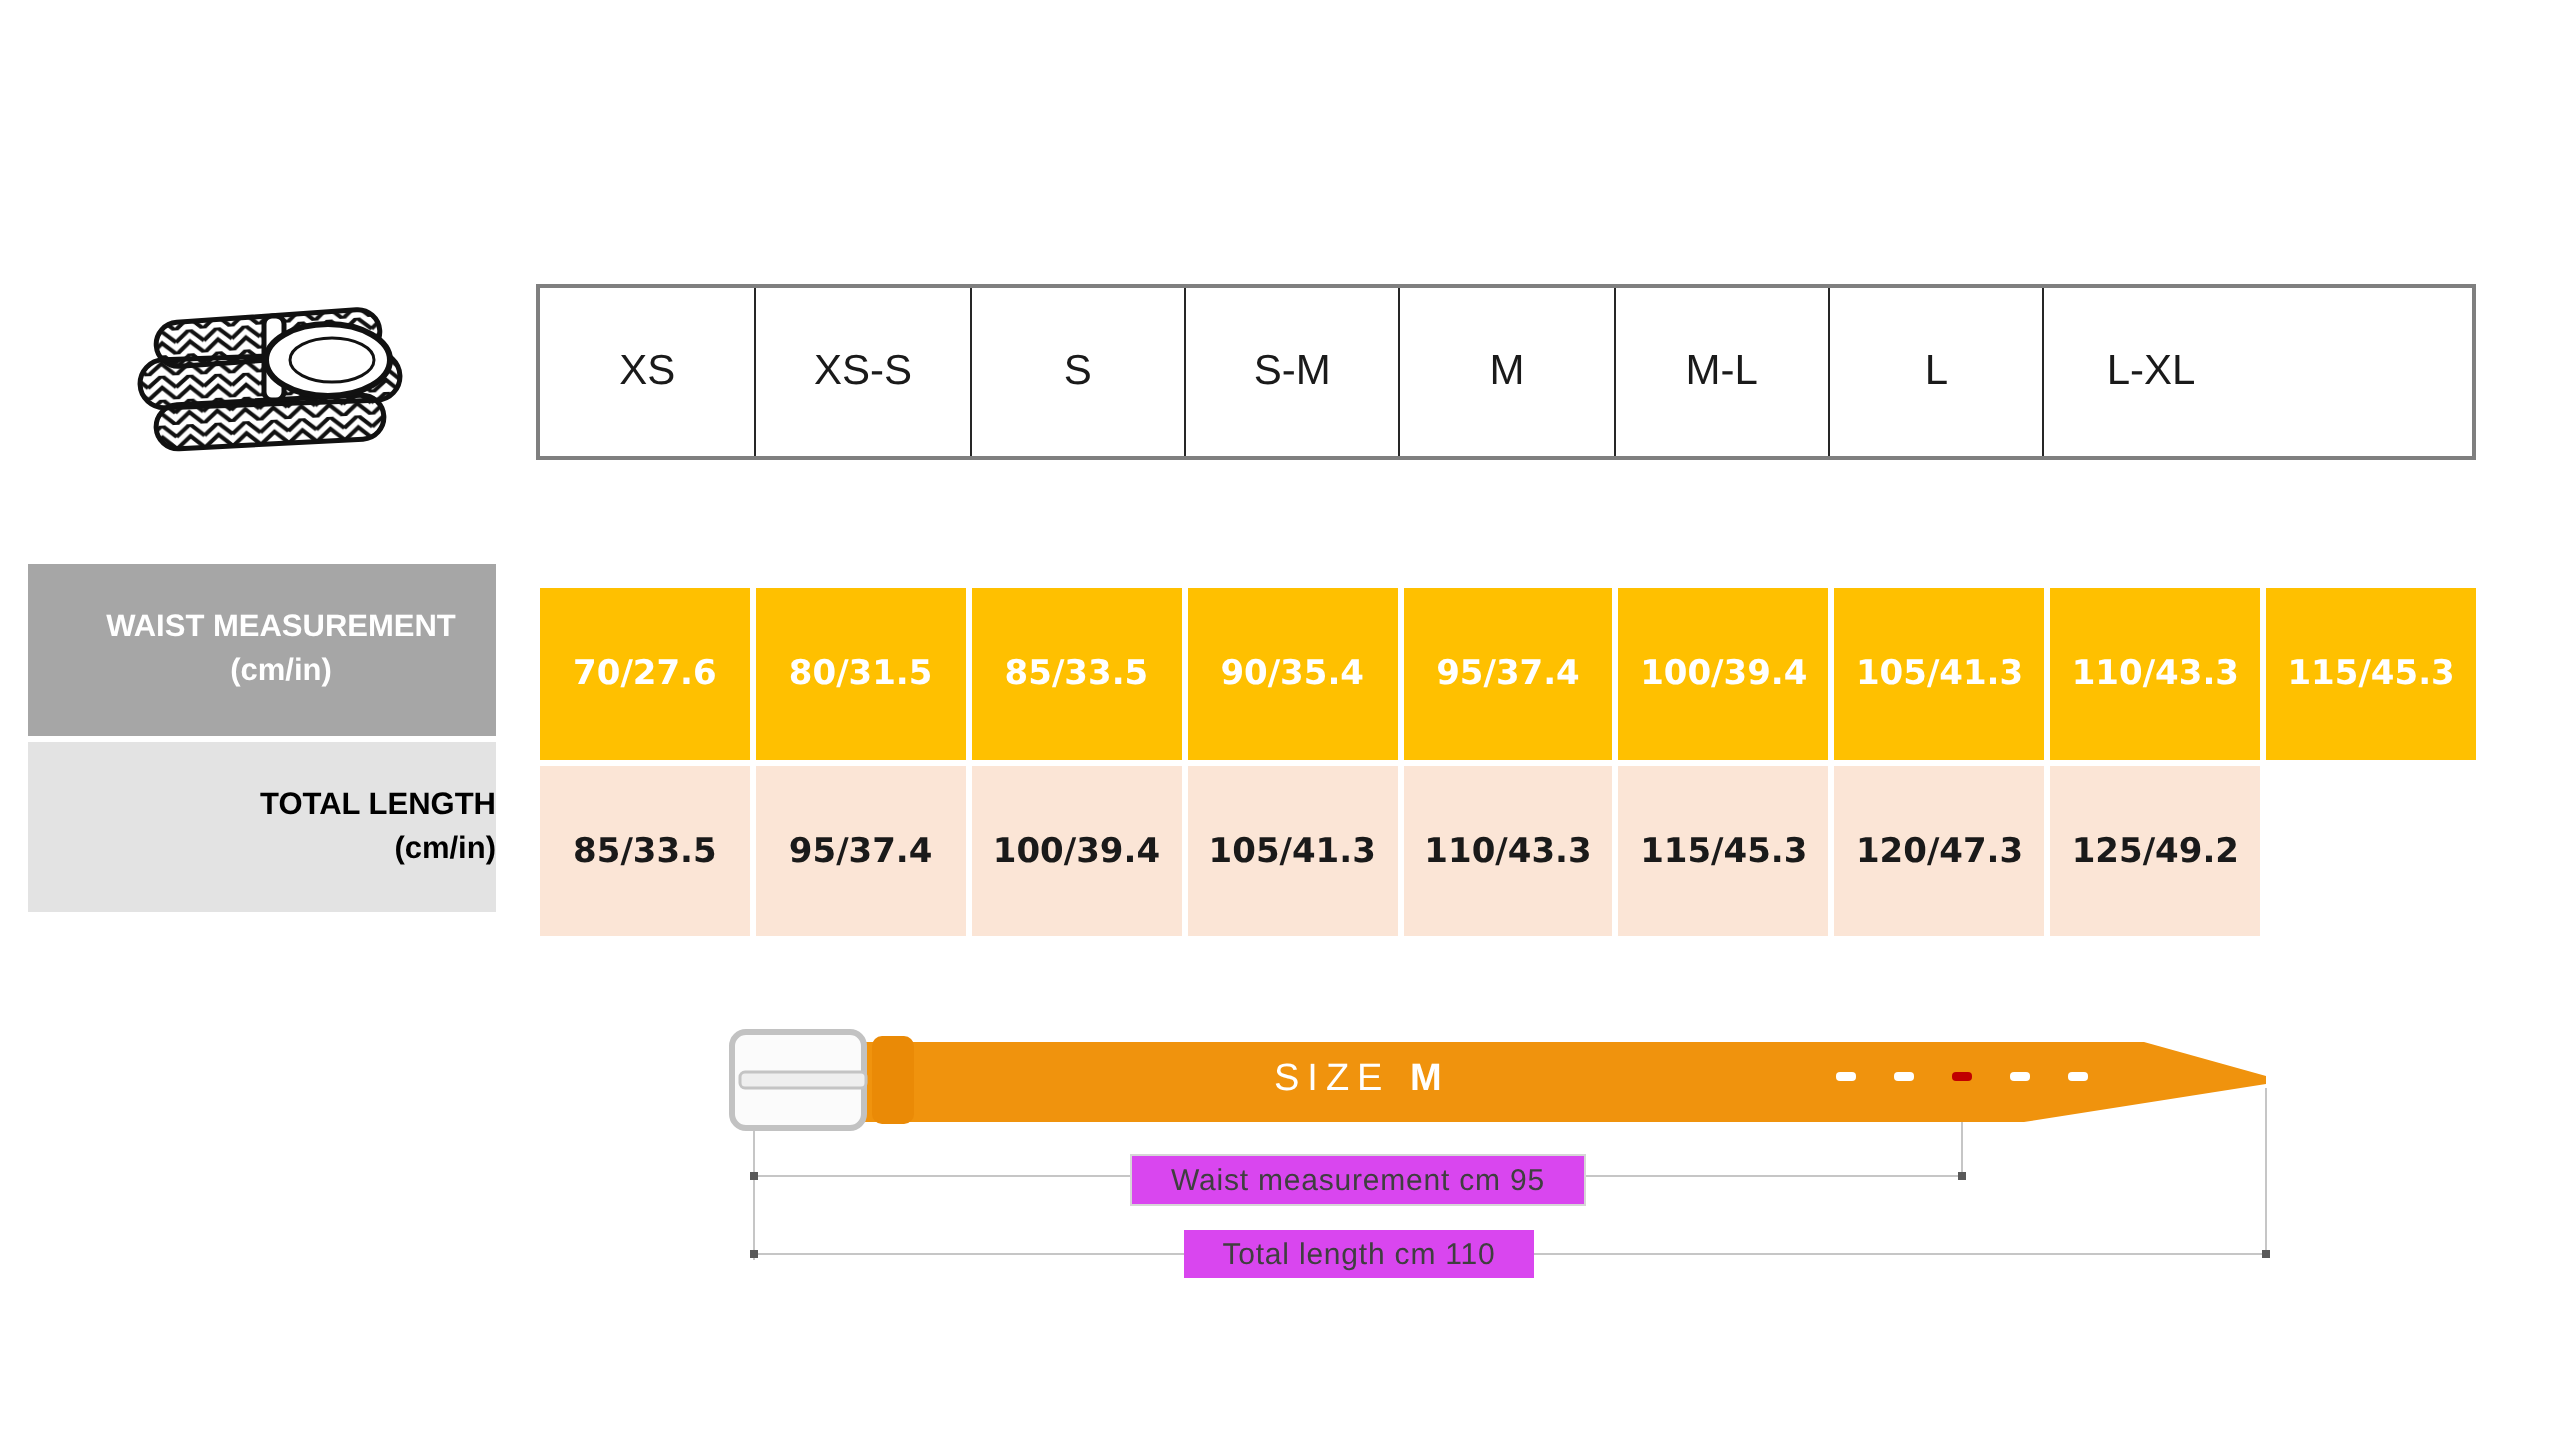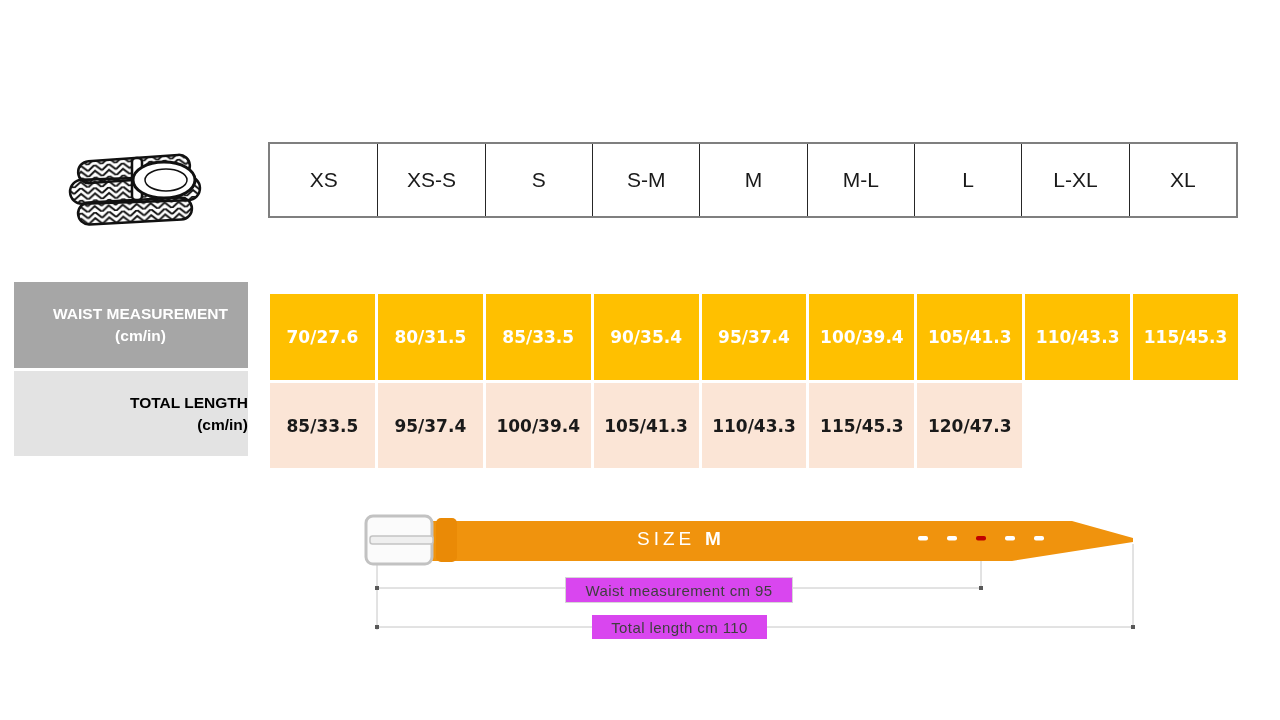--- a/index.html
+++ b/index.html
@@ -2,21 +2,21 @@
 <html><head>
 <meta charset="utf-8">
 <style>
   * { margin:0; padding:0; box-sizing:border-box; }
   html,body { width:1280px; height:720px; background:#ffffff; overflow:hidden;
               font-family:"Liberation Sans", sans-serif; }
   .abs { position:absolute; }
 
   
   .size-header {
-    left:268px; top:142px; width:970px; height:76px;
+    left:268px; top:142px; width:970px; height:88px;
     display:grid; grid-template-columns:repeat(9,1fr);
     border:2px solid #7f7f7f; background:#ffffff;
   }
   .size-header .cell {
     display:flex; align-items:center; justify-content:center;
     font-size:21px; color:#1a1a1a; border-left:1px solid #262626;
   }
   .size-header .cell:first-child { border-left:none; }
 
   
@@ -80,21 +80,20 @@
 
 <div class="abs size-header">
   <div class="cell">XS</div>
   <div class="cell">XS-S</div>
   <div class="cell">S</div>
   <div class="cell">S-M</div>
   <div class="cell">M</div>
   <div class="cell">M-L</div>
   <div class="cell">L</div>
   <div class="cell">L-XL</div>
-  <div class="cell">XL</div>
 </div>
 
 <div class="abs row-label waist">
   <div>WAIST MEASUREMENT</div>
   <div>(cm/in)</div>
 </div>
 <div class="abs value-row waist">
   <div class="cell">70/27.6</div>
   <div class="cell">80/31.5</div>
   <div class="cell">85/33.5</div>
@@ -111,20 +110,21 @@
   <div>(cm/in)</div>
 </div>
 <div class="abs value-row total">
   <div class="cell">85/33.5</div>
   <div class="cell">95/37.4</div>
   <div class="cell">100/39.4</div>
   <div class="cell">105/41.3</div>
   <div class="cell">110/43.3</div>
   <div class="cell">115/45.3</div>
   <div class="cell">120/47.3</div>
+  <div class="cell">125/49.2</div>
 </div>
 
 <svg class="abs belt-diagram" viewBox="0 0 800 150">
 
   <g stroke="#c6c6c6" stroke-width="1">
     <line x1="27" y1="66" x2="27" y2="132"></line>
     <line x1="631" y1="45" x2="631" y2="90"></line>
     <line x1="783" y1="46" x2="783" y2="129"></line>
     <line x1="27" y1="90" x2="631" y2="90"></line>
     <line x1="27" y1="129" x2="783" y2="129"></line>

